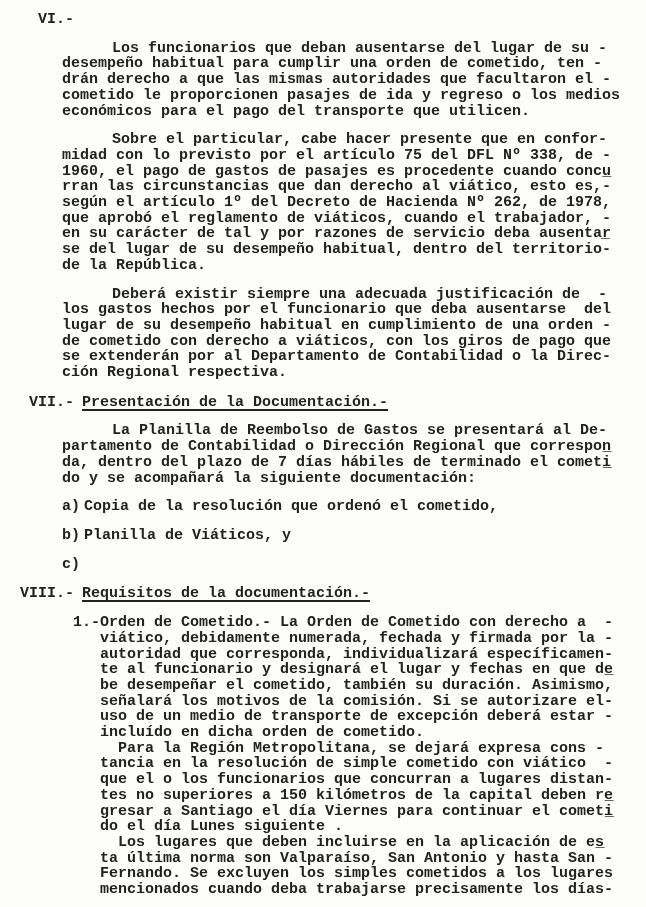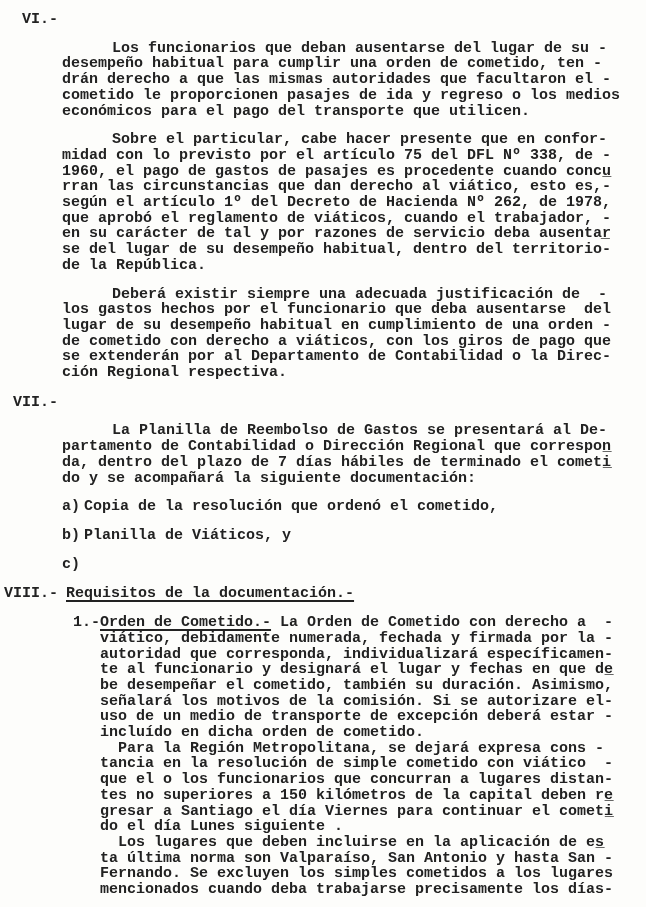--- a/index.html
+++ b/index.html
@@ -27,20 +27,21 @@
   .sec-head {
     display: flex;
     white-space: pre;
     margin-bottom: 13px;
   }
   .sec-num {
     width: 58px;
     flex: 0 0 58px;
     text-align: right;
     margin-right: 8px;
+    padding-left: 16px;
   }
   .sec-title {
     text-decoration: underline;
     text-decoration-thickness: 1.5px;
     text-underline-offset: 3px;
   }
   .para {
     margin: 0 0 13px 62px;
     white-space: pre;
     text-indent: 50px;
@@ -59,21 +60,20 @@
     display: flex;
     margin: 0 0 0 73px;
   }
   .item1-marker {
     width: 27px;
     flex: 0 0 27px;
     white-space: pre;
   }
   .item1-text { white-space: pre; }
   .u-head {
-    text-decoration: underline;
     text-decoration-thickness: 1.5px;
     text-underline-offset: 3px;
   }
 </style>
 </head>
 <body>
 
 <div class="page">
 
   <div class="sec">
@@ -98,20 +98,21 @@
 los gastos hechos por el funcionario que deba ausentarse  del
 lugar de su desempeño habitual en cumplimiento de una orden -
 de cometido con derecho a viáticos, con los giros de pago que
 se extenderán por al Departamento de Contabilidad o la Direc-
 ción Regional respectiva.</div>
   </div>
 
   <div class="sec">
     <div class="sec-head">
       <span class="sec-num">VII.-</span>
+      <span class="sec-title">Presentación de la Documentación.-</span>
     </div>
     <div class="para">La Planilla de Reembolso de Gastos se presentará al De-
 partamento de Contabilidad o Dirección Regional que correspon̲
 da, dentro del plazo de 7 días hábiles de terminado el cometi̲
 do y se acompañará la siguiente documentación:</div>
 
     <div class="li">
       <span class="li-marker">a)</span>
       <div class="li-text">Copia de la resolución que ordenó el cometido,</div>
     </div>

